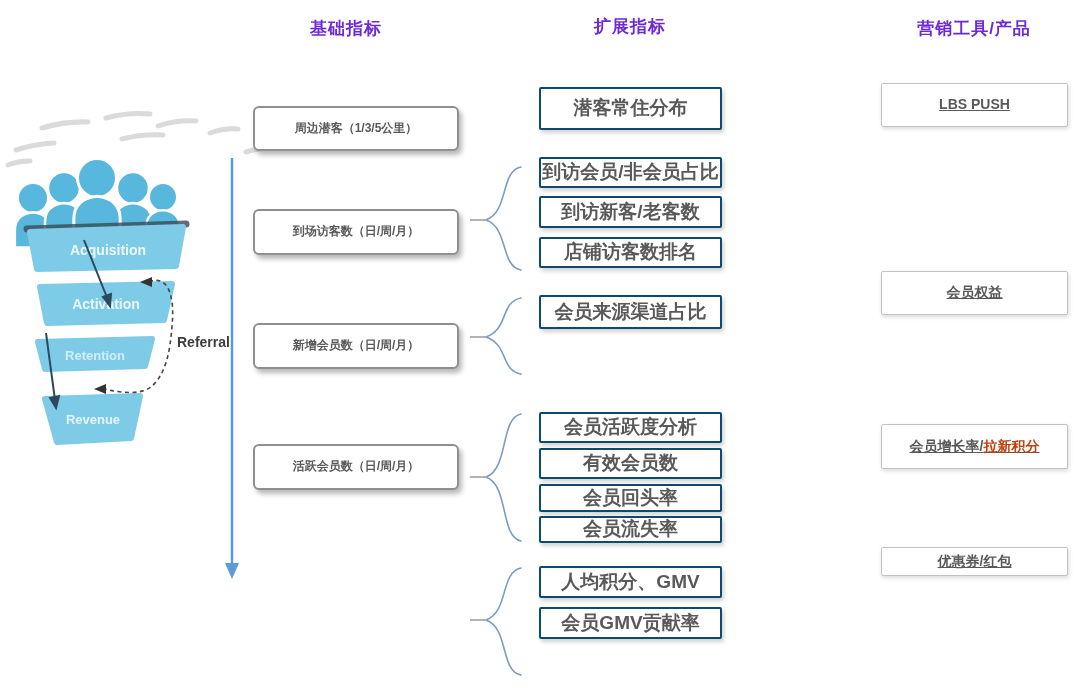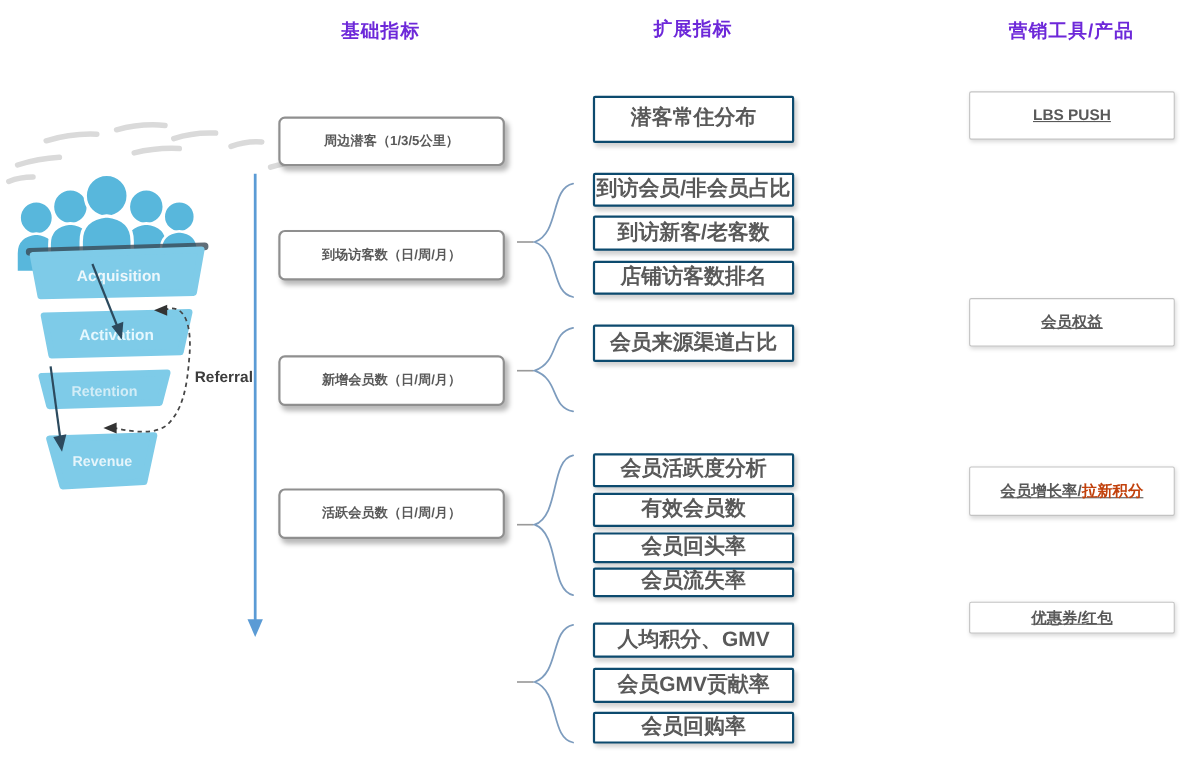--- a/index.html
+++ b/index.html
@@ -121,21 +121,20 @@
 
   <div class="bx bx-m" style="top:237px;height:31px">店铺访客数排名</div>
 
   <div class="bx bx-m" style="top:412px;height:31px">会员活跃度分析</div>
   <div class="bx bx-m" style="top:448px;height:31px">有效会员数</div>
   <div class="bx bx-m" style="top:484px;height:28px">会员回头率</div>
   <div class="bx bx-m" style="top:516px;height:27px">会员流失率</div>
 
   <div class="bx bx-m" style="top:566px;height:32px">人均积分、GMV</div>
   <div class="bx bx-m" style="top:607px;height:32px">会员GMV贡献率</div>
-  <div class="bx bx-m" style="top:647px;height:29px">会员回购率</div>
 
   <div class="bx bx-r" style="top:83px;height:44px">LBS PUSH</div>
   <div class="bx bx-r" style="top:271px;height:44px">会员权益</div>
   <div class="bx bx-r" style="top:424px;height:45px">
     <span>会员增长率/</span>
       <span class="accent">拉新积分</span>
   </div>
   <div class="bx bx-r" style="top:547px;height:29px">优惠券/红包</div>
 
 </div>

